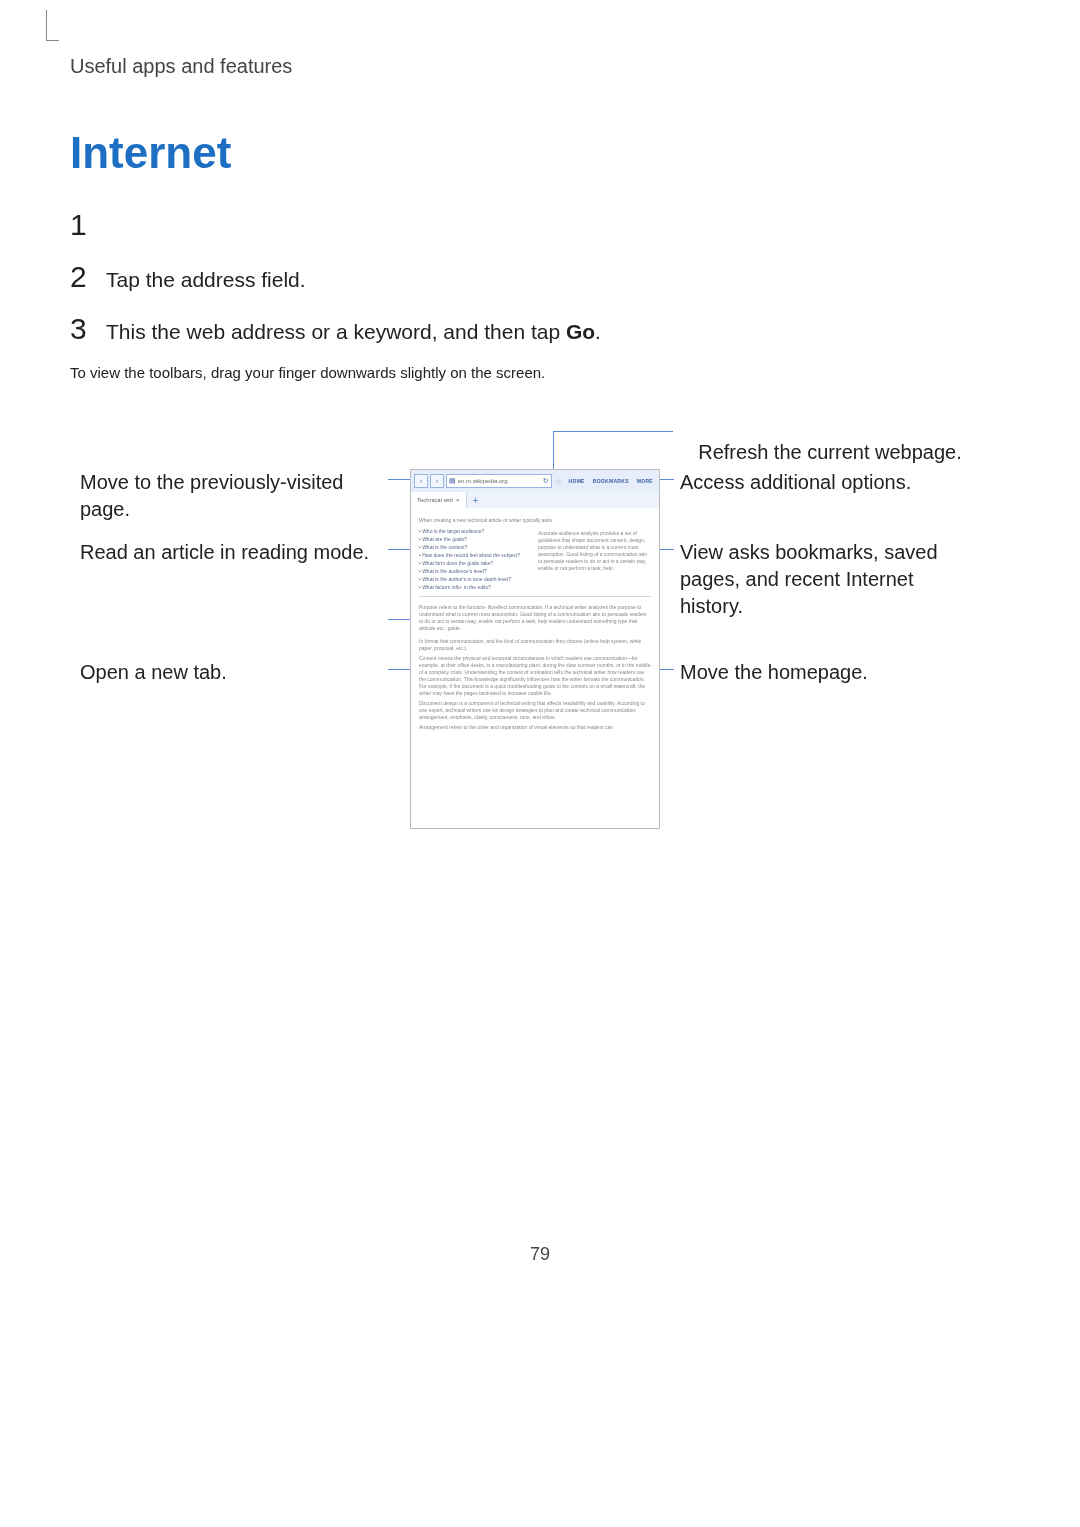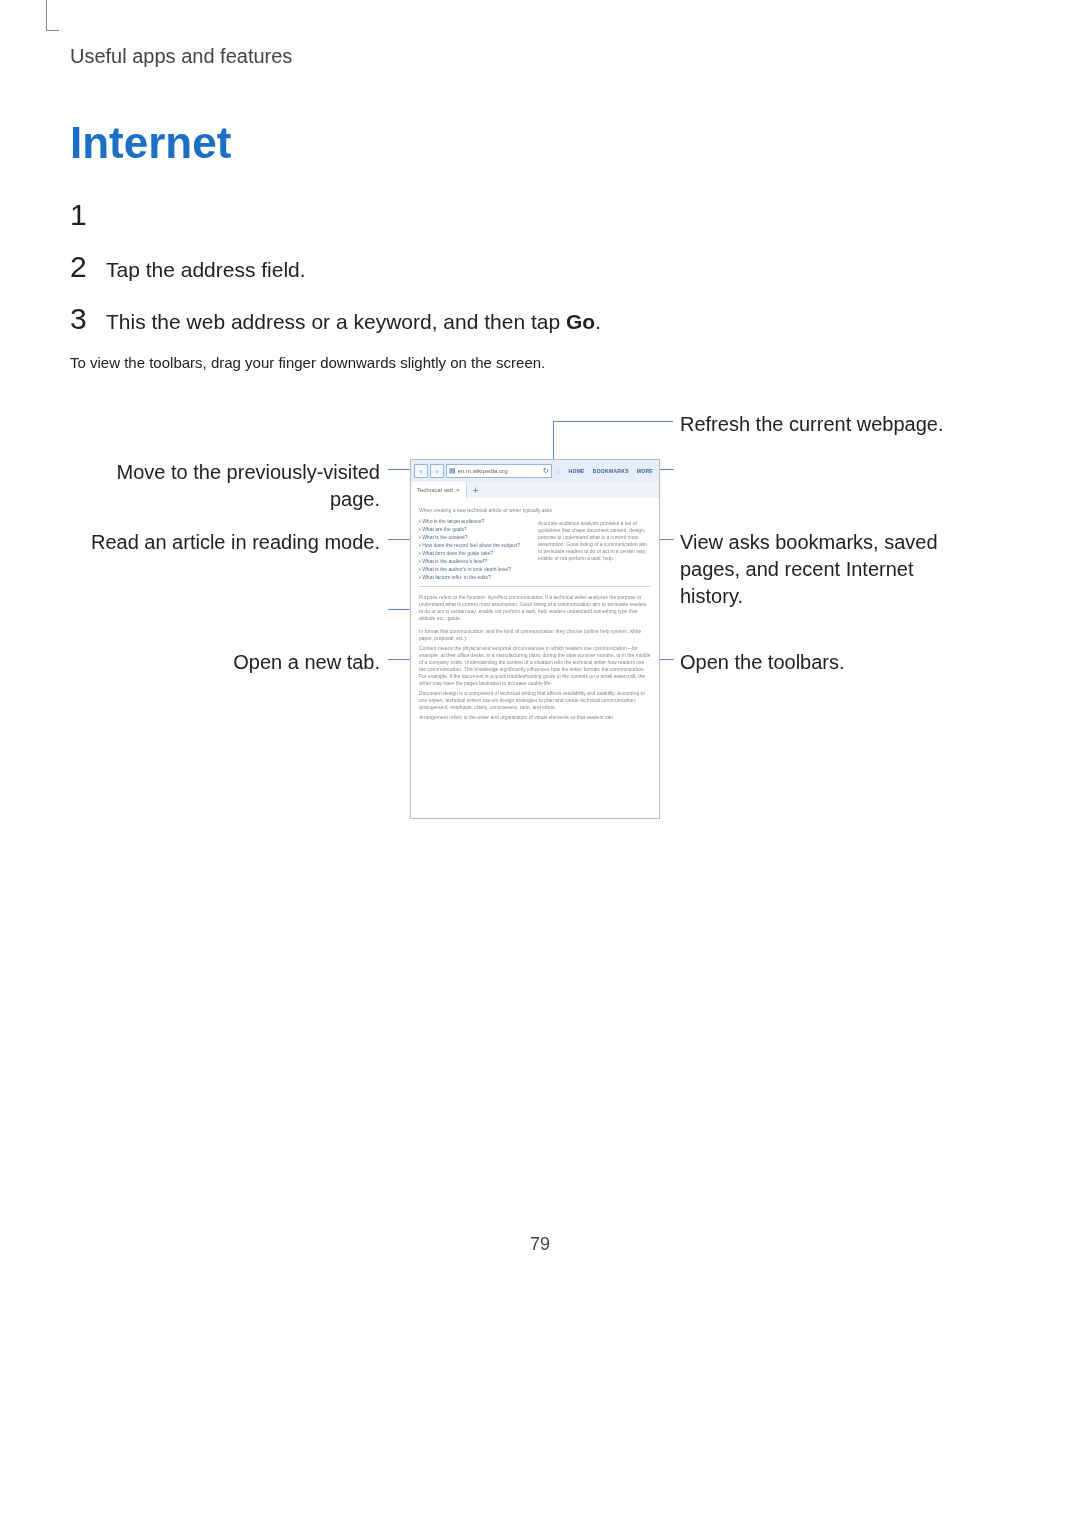--- a/index.html
+++ b/index.html
@@ -9,20 +9,21 @@
     font-family: Arial, Helvetica, sans-serif;
     color: #222;
     width: 1080px;
   }
   .page {
     position: relative;
     width: 1080px;
     height: 1295px;
     box-sizing: border-box;
     padding: 40px 70px 40px 70px;
+    margin-top: 10px;
   }
   .tick {
     position: absolute;
     left: 46px;
     top: 0;
     width: 12px;
     height: 30px;
     border-left: 1px solid #888;
     border-bottom: 1px solid #888;
   }
@@ -72,21 +73,21 @@
     width: 940px;
     height: 420px;
     margin: 0;
   }
   .label {
     position: absolute;
     font-size: 20px;
     color: #222;
     line-height: 1.35;
   }
-  .label.left { text-align: right; }
+  .label.left { }
   .line {
     position: absolute;
     background: #5b8bd6;
   }
   .line.h { height: 1px; }
   .line.v { width: 1px; }
 
   
   .phone {
     position: absolute;
@@ -195,27 +196,28 @@
       <span class="txt">
         <span>This the web address or a keyword, and then tap </span><strong>Go</strong><span>.</span>
       </span>
     </li>
   </ol>
 
   <div class="note">To view the toolbars, drag your finger downwards slightly on the screen.</div>
 
   <div class="diagram">
 
-    <div class="label" style="left:610px; top:0; width:300px;">Refresh the current webpage.</div>
+    <div class="label" style="left:610px; top:18px; width:300px;text-align:center;">Refresh the current webpage.</div>
     <div class="line v" style="left:483px; top:10px; height:48px;"></div>
     <div class="line h" style="left:483px; top:10px; width:120px;"></div>
 
     <div class="label left" style="left:10px; top:48px; width:300px;">Move to the previously-visited page.</div>
     <div class="line h" style="left:318px; top:58px; width:30px;"></div>
 
+    <div class="label" style="left:610px; top:48px; width:300px;">Access additional options.</div>
     <div class="line h" style="left:584px; top:58px; width:20px;"></div>
 
     <div class="label left" style="left:10px; top:118px; width:300px;">Read an article in reading mode.</div>
     <div class="line h" style="left:318px; top:128px; width:24px;"></div>
     <div class="line v" style="left:342px; top:60px; height:68px;"></div>
     <div class="line h" style="left:342px; top:60px; width:48px;"></div>
 
     <div class="label" style="left:610px; top:118px; width:300px;">View asks bookmarks, saved pages, and recent Internet history.</div>
     <div class="line h" style="left:558px; top:128px; width:46px;"></div>
     <div class="line v" style="left:558px; top:58px; height:70px;"></div>
@@ -223,21 +225,21 @@
 
     <div class="line h" style="left:318px; top:198px; width:24px;"></div>
     <div class="line v" style="left:342px; top:78px; height:120px;"></div>
     <div class="line h" style="left:342px; top:78px; width:66px;"></div>
 
     <div class="label left" style="left:10px; top:238px; width:300px;">Open a new tab.</div>
     <div class="line h" style="left:318px; top:248px; width:28px;"></div>
     <div class="line v" style="left:346px; top:78px; height:170px;"></div>
     <div class="line h" style="left:346px; top:78px; width:80px;"></div>
 
-    <div class="label" style="left:610px; top:238px; width:300px;">Open the toolbars.</div>
+    <div class="label" style="left:610px; top:238px; width:300px;">Move the homepage.</div>
     <div class="line h" style="left:512px; top:248px; width:92px;"></div>
     <div class="line v" style="left:512px; top:58px; height:190px;"></div>
     <div class="line h" style="left:499px; top:58px; width:13px;"></div>
 
     <div class="phone">
       <div class="toolbar">
         <div class="navbtn">‹</div>
         <div class="navbtn">›</div>
         <div class="urlbox">
           <span class="ico">▤</span>

